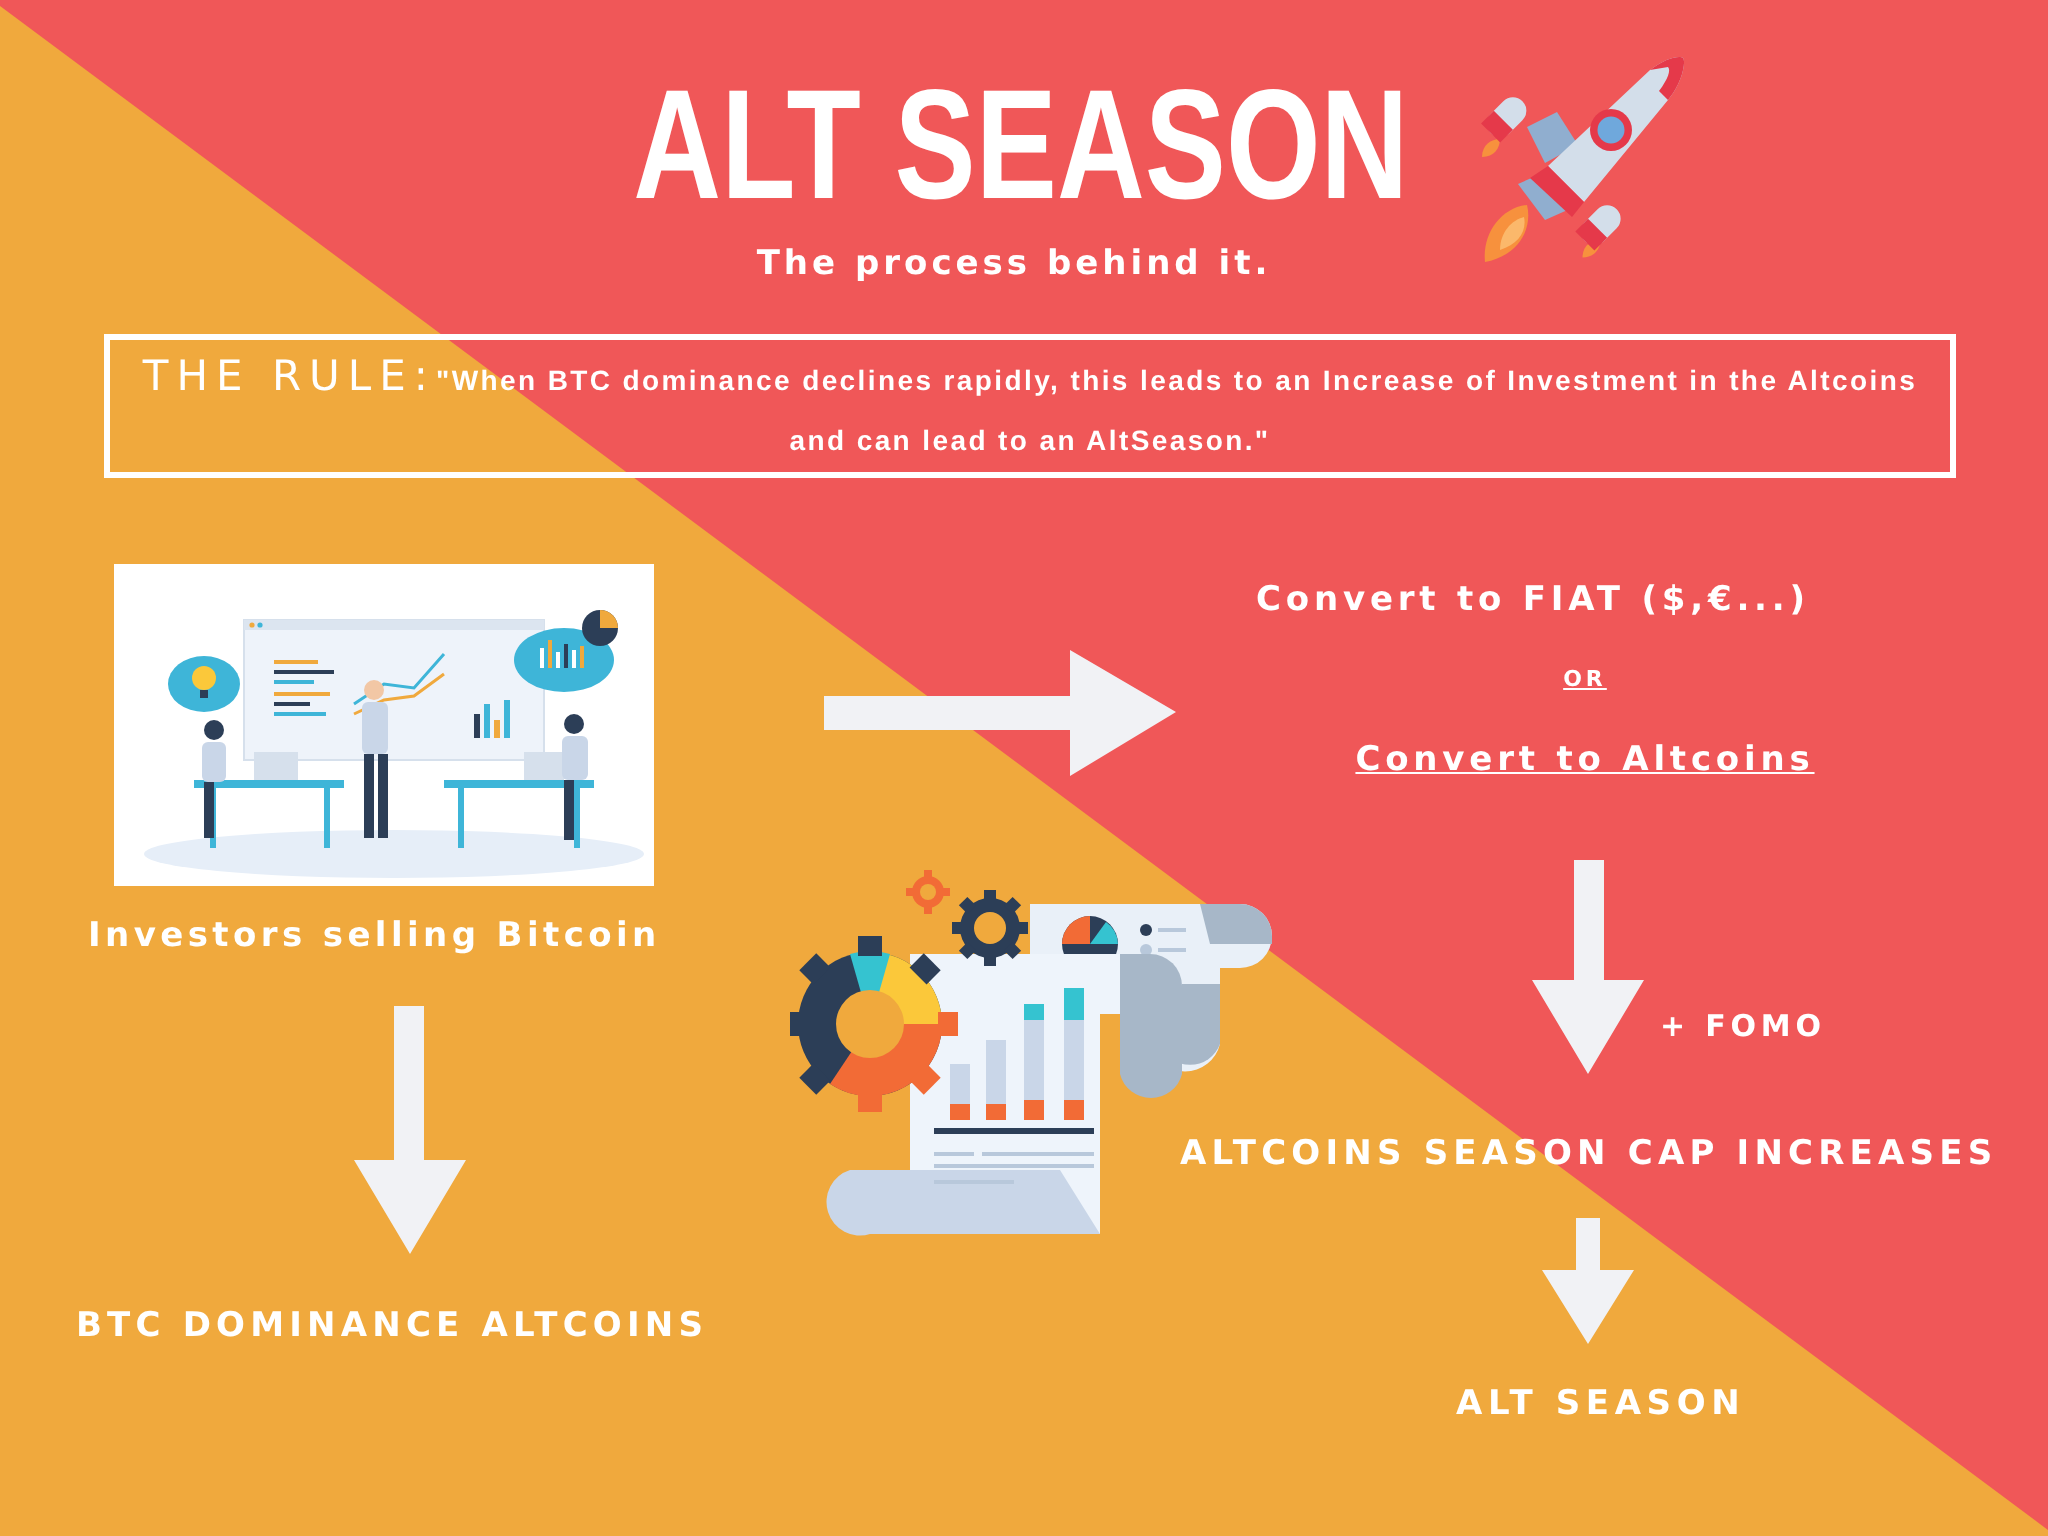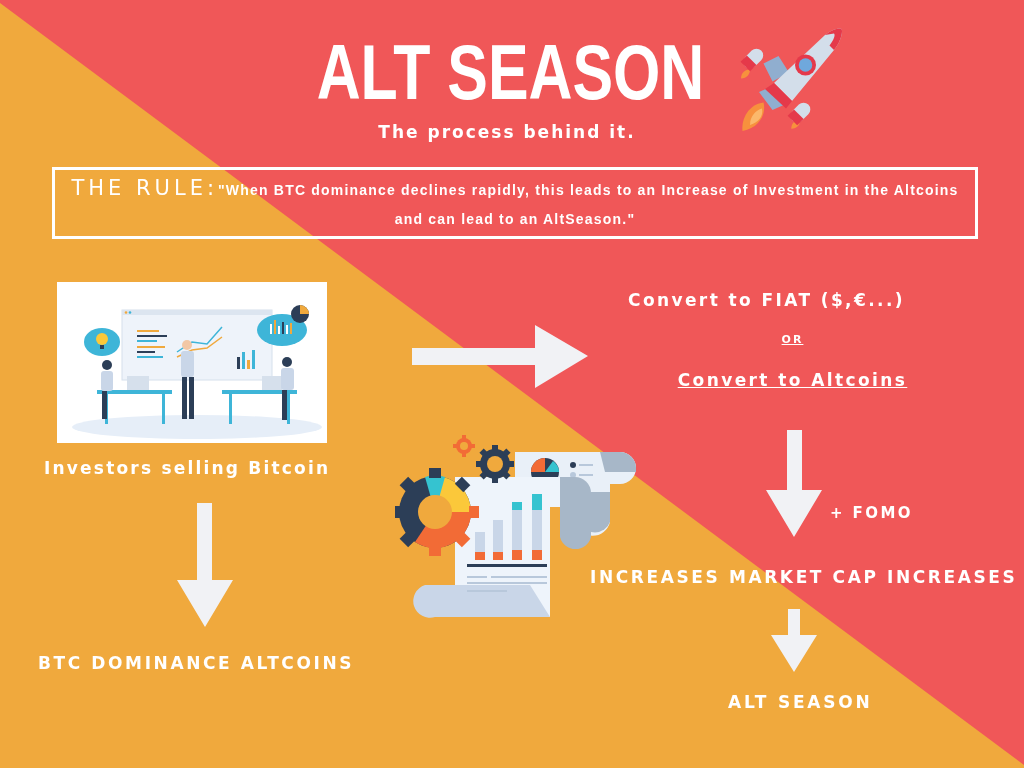--- a/index.html
+++ b/index.html
@@ -209,14 +209,14 @@
   <polygon points="787,430 802,430 802,490 822,490 794,537 766,490 787,490" fill="#F1F2F5"></polygon>
   <polygon points="788,609 800,609 800,635 817,635 794,672 771,635 788,635" fill="#F1F2F5"></polygon>
 </svg>
 
 <div class="abs label lbl-inv">Investors selling Bitcoin</div>
 <div class="abs label lbl-btc">BTC DOMINANCE ALTCOINS</div>
 <div class="abs label lbl-fiat">Convert to FIAT ($,€...)</div>
 <div class="abs label lbl-or">OR</div>
 <div class="abs label lbl-alt">Convert to Altcoins</div>
 <div class="abs label lbl-fomo">+ FOMO</div>
-<div class="abs label lbl-mcap">INCREASES MARKET CAP INCREASES</div>
+<div class="abs label lbl-mcap">ALTCOINS SEASON CAP INCREASES</div>
 <div class="abs label lbl-season">ALT SEASON</div>
 
 </body></html>

